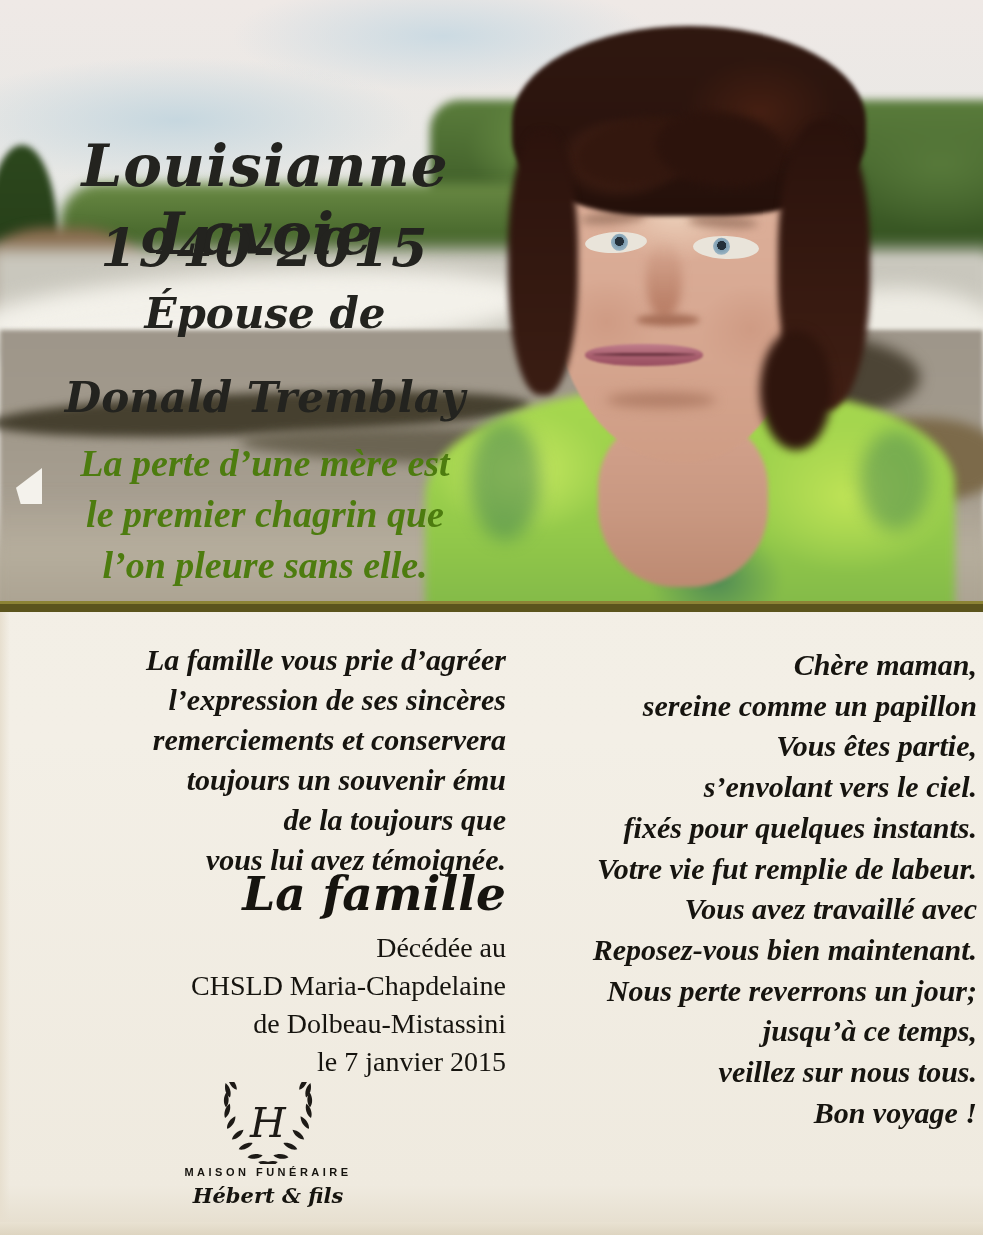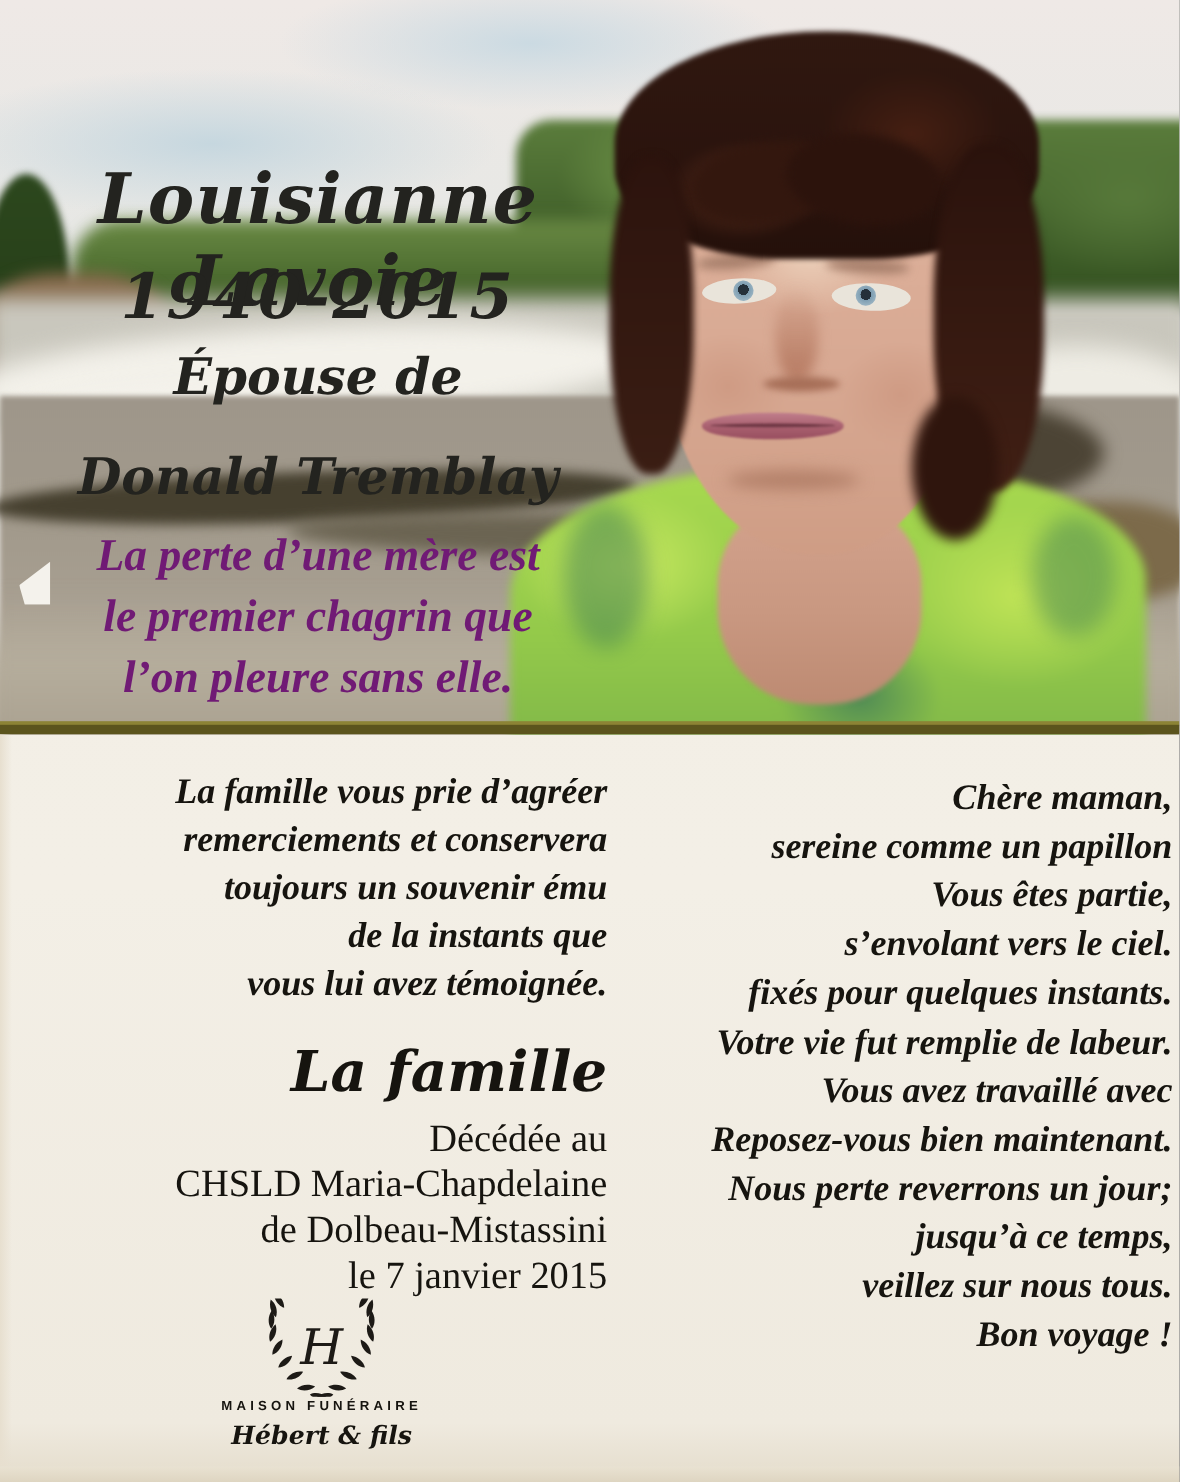--- a/index.html
+++ b/index.html
@@ -113,27 +113,27 @@
   .photo-gold-line{left:0;top:601px;width:983px;height:4px;background:#8c8335;}
   .photo-border-bottom{left:0;top:604px;width:983px;height:8px;background:#5b541d;}
   
   .photo-text{left:18px;width:494px;text-align:center;color:#23231f;}
   .script{font-family:"DejaVu Serif", serif;font-style:italic;}
   .t-name{top:132px;font-size:58px;font-weight:bold;letter-spacing:1px;}
   .t-years{top:217px;font-size:52px;font-weight:bold;letter-spacing:2px;}
   .t-epouse{top:289px;font-size:42px;font-weight:600;}
   .t-spouse{top:341px;font-size:42px;font-weight:600;margin-top:32px;}
   .t-quote{top:438px;font-size:38px;line-height:51px;font-family:"Liberation Serif",serif;
-    font-style:italic;font-weight:600;color:#701a75;}
+    font-style:italic;font-weight:600;color:#4d7c0f;}
   
   .col-left{left:30px;width:476px;text-align:right;}
   .col-right{left:497px;width:480px;text-align:right;}
   .thanks{top:640px;font-size:30px;line-height:40px;font-style:italic;font-weight:600;}
   .signature{top:866px;font-size:47px;font-weight:bold;}
-  .notice{top:929px;font-size:32px;line-height:38px;}
+  .notice{top:929px;font-size:28px;line-height:38px;}
   .poem{top:645px;font-size:30px;line-height:40.7px;font-style:italic;font-weight:600;}
   .logo-wreath{left:203px;top:1082px;width:130px;height:82px;}
   .fh-name{left:105px;top:1166px;width:326px;text-align:center;
     font-family:"Liberation Sans",sans-serif;font-size:11px;font-weight:bold;letter-spacing:3.5px;}
   .fh-sub{left:105px;top:1183px;width:326px;text-align:center;
     font-family:"DejaVu Serif",serif;font-style:italic;font-size:21px;font-weight:600;}
   .edge-bottom{left:0;top:1222px;width:983px;height:13px;
     background:linear-gradient(180deg,#e9e2d2,#ded5c1);}
   .edge-left-low{left:0;top:612px;width:10px;height:610px;
     background:linear-gradient(90deg,#e7dfcf,rgba(231,223,207,0));}
@@ -196,23 +196,24 @@
       <div>le premier chagrin que</div>
       <div>l’on pleure sans elle.</div>
     </div>
 
     <div class="abs photo-gold-line"></div>
     <div class="abs photo-border-bottom"></div>
   </div>
 
   <div class="abs col-left thanks">
     <div>La famille vous prie d’agréer</div>
+    <div>l’expression de ses sincères</div>
     <div>remerciements et conservera</div>
     <div>toujours un souvenir ému</div>
-    <div>de la instants que</div>
+    <div>de la toujours que</div>
     <div>vous lui avez témoignée.</div>
   </div>
   <div class="abs col-left script signature">La famille</div>
   <div class="abs col-left notice">
     <div>Décédée au</div>
     <div>CHSLD Maria-Chapdelaine</div>
     <div>de Dolbeau-Mistassini</div>
     <div>le 7 janvier 2015</div>
   </div>
 

